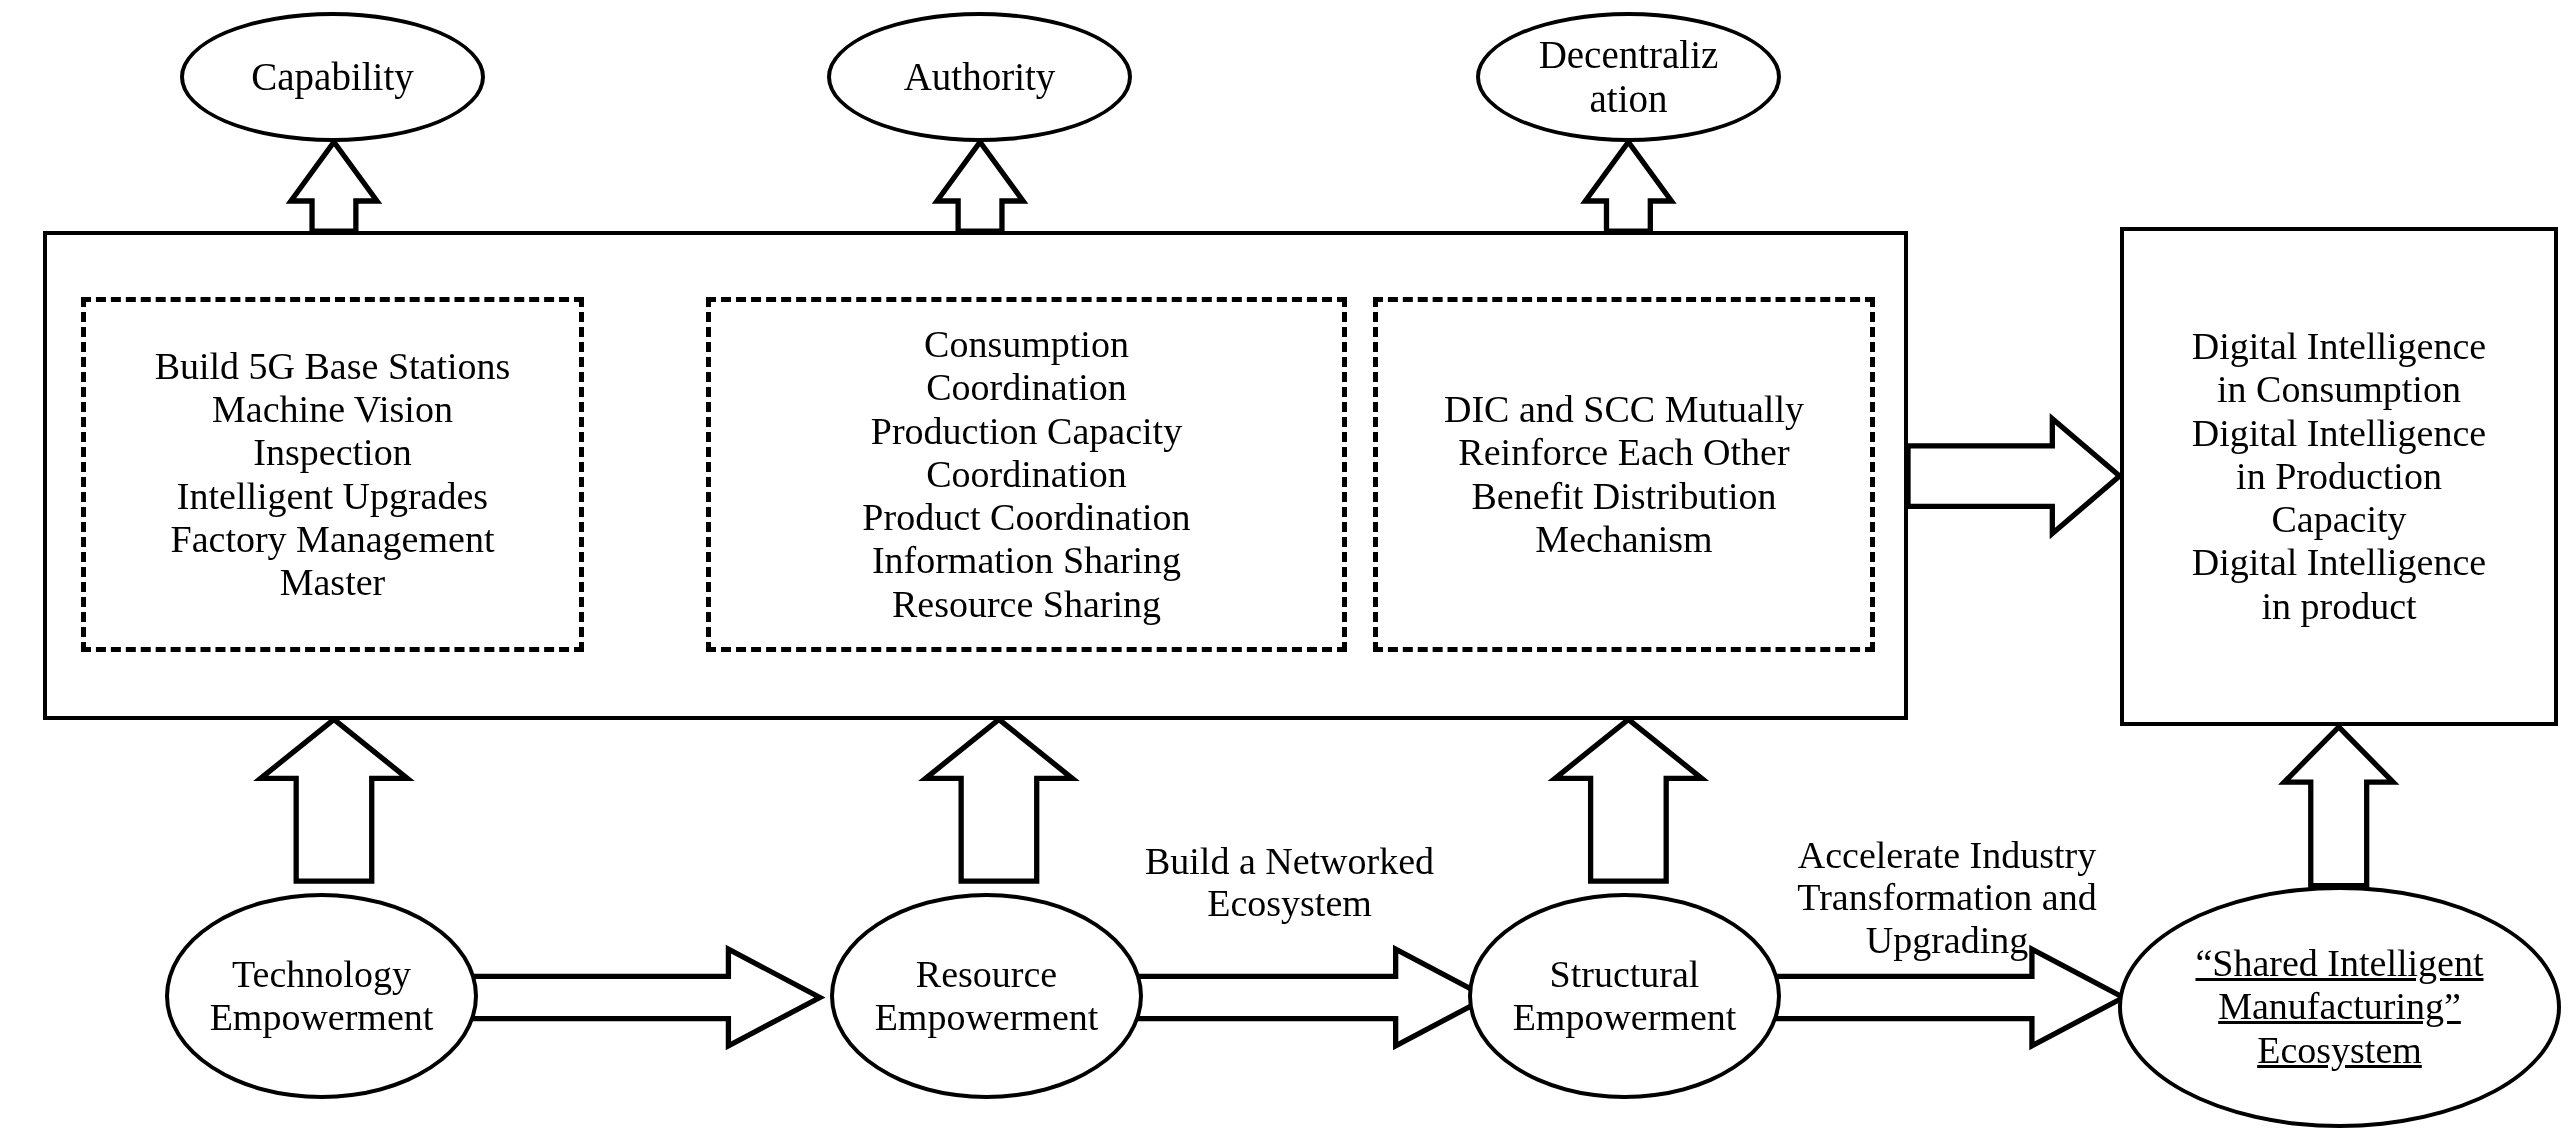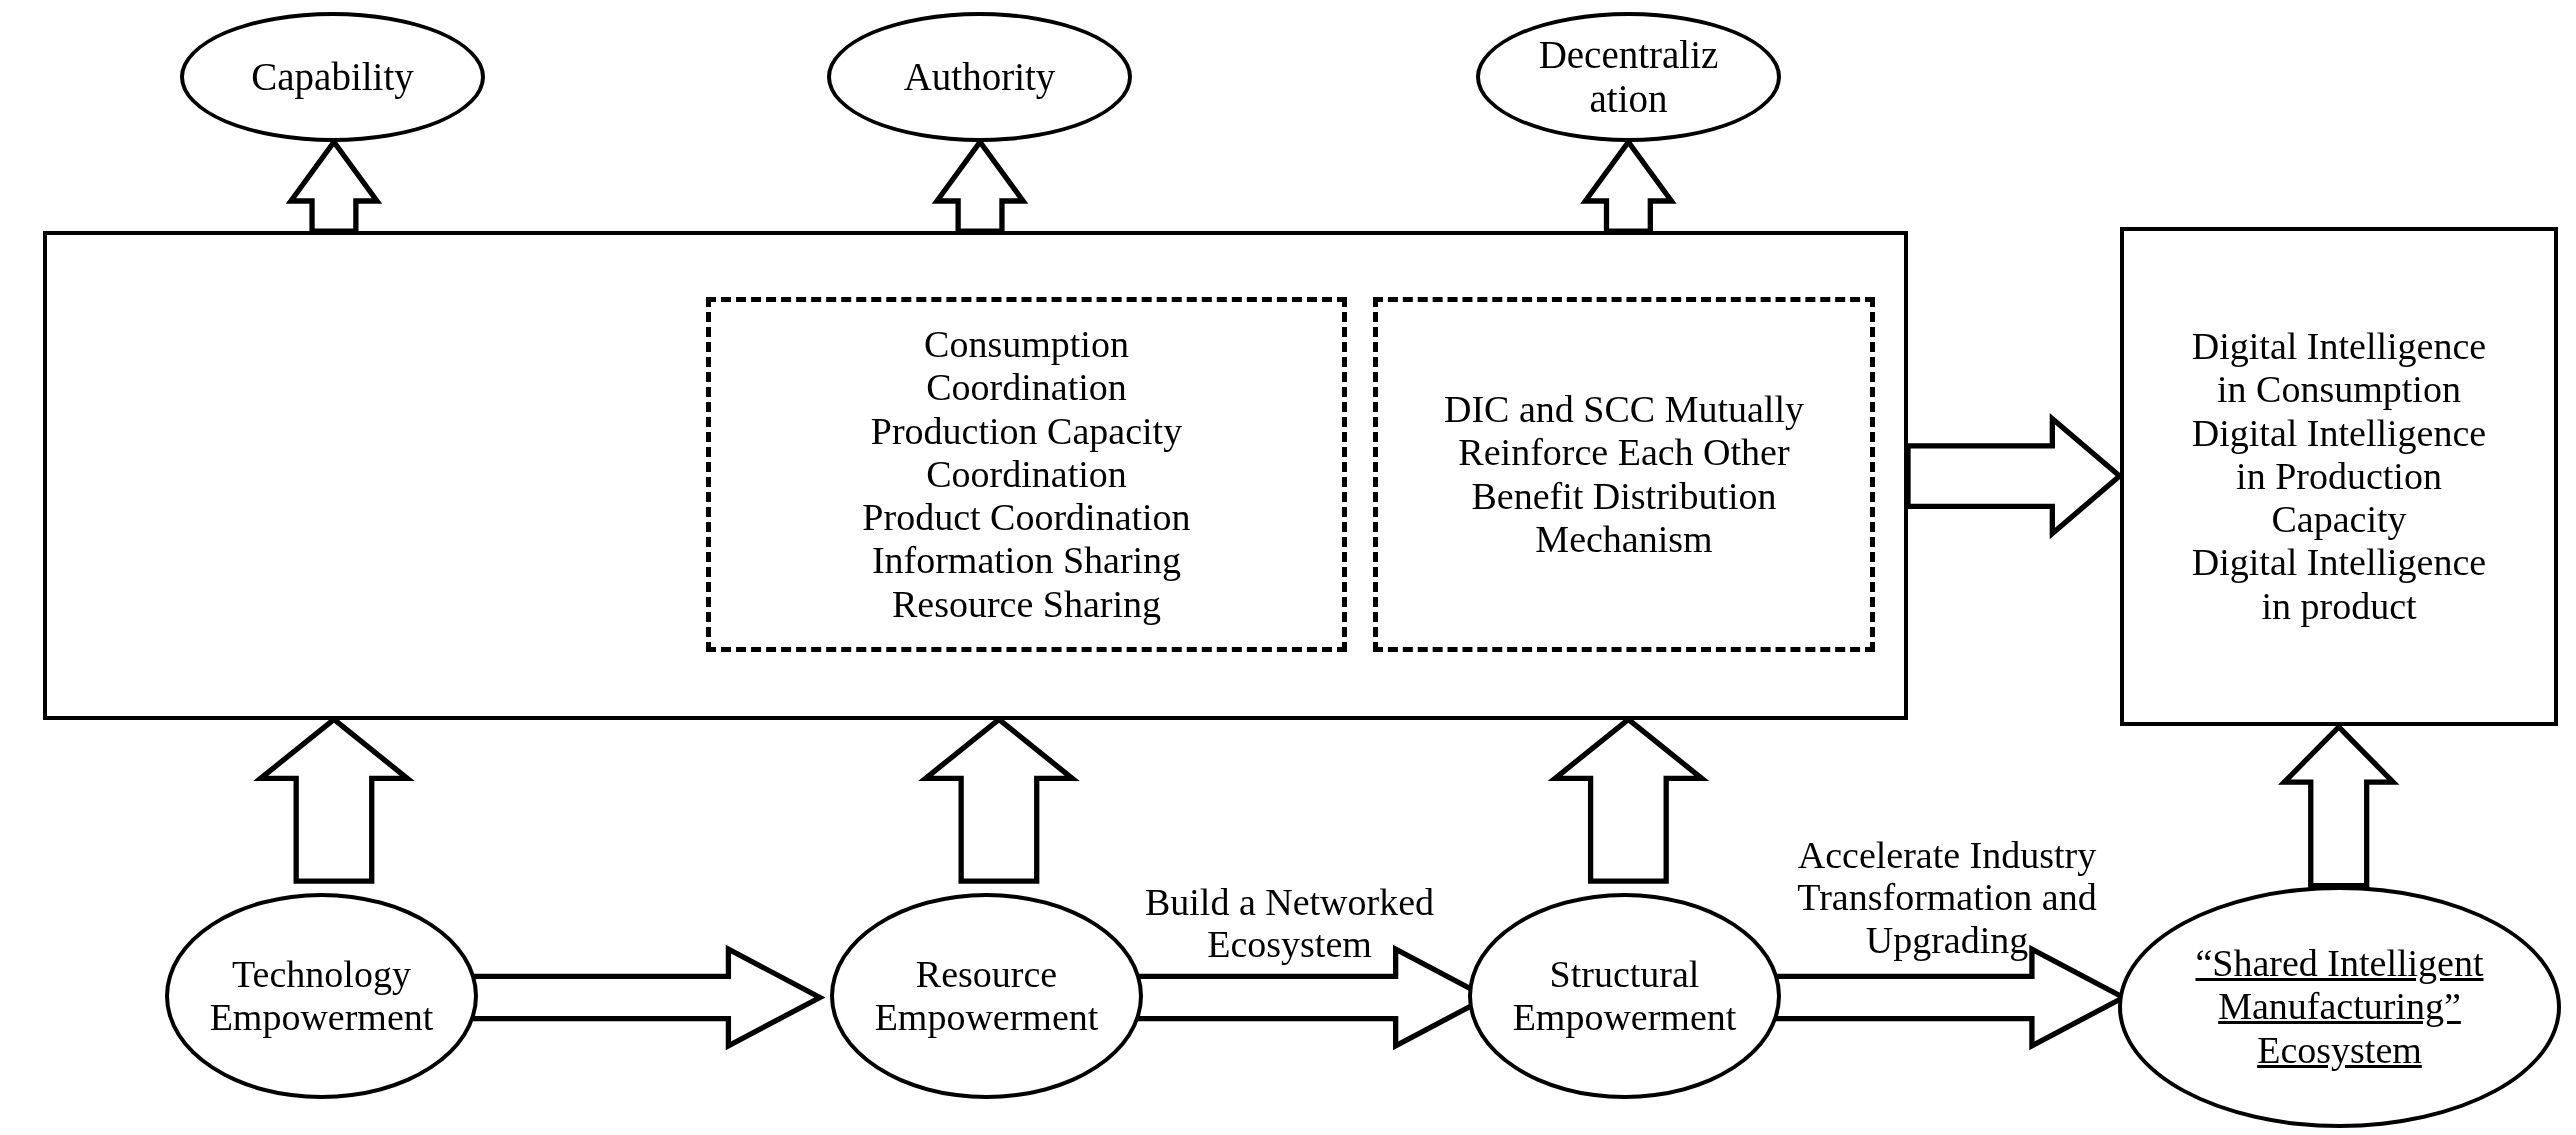--- a/index.html
+++ b/index.html
@@ -101,20 +101,28 @@
     <span class="txt f52">Authority</span>
   </div>
 
   <div class="ellipse" style="left:1456px; top:12px; width:305px; height:130px;">
     <span class="txt f52">Decentraliz
 ation</span>
   </div>
 
   <div class="solid-box" style="left:23.4px; top:231px; width:1865px; height:489px;"></div>
 
+  <div class="dashed-box" style="left:61px; top:297px; width:503px; height:355px;">
+    <span class="txt f50">Build 5G Base Stations
+Machine Vision
+Inspection
+Intelligent Upgrades
+Factory Management
+Master</span>
+  </div>
 
   <div class="dashed-box" style="left:686px; top:297px; width:641px; height:355px;">
     <span class="txt f50">Consumption
 Coordination
 Production Capacity
 Coordination
 Product Coordination
 Information Sharing
 Resource Sharing</span>
   </div>
@@ -151,21 +159,21 @@
 Empowerment</span>
   </div>
 
   <div class="ellipse" style="left:2098px; top:886px; width:443px; height:242px;text-decoration:underline;">
     <span class="txt f50">“Shared Intelligent
 Manufacturing”
 Ecosystem</span>
   </div>
 
 
-  <div class="edge-label f50" style="left:1088px; top:838px; width:363px;">
+  <div class="edge-label f50" style="left:1088px; top:797px; width:363px;">
     <span>Build a Networked
 Ecosystem</span>
   </div>
 
   <div class="edge-label f50" style="left:1738px; top:791px; width:378px;">
     <span>Accelerate Industry
 Transformation and
 Upgrading</span>
   </div>
 

